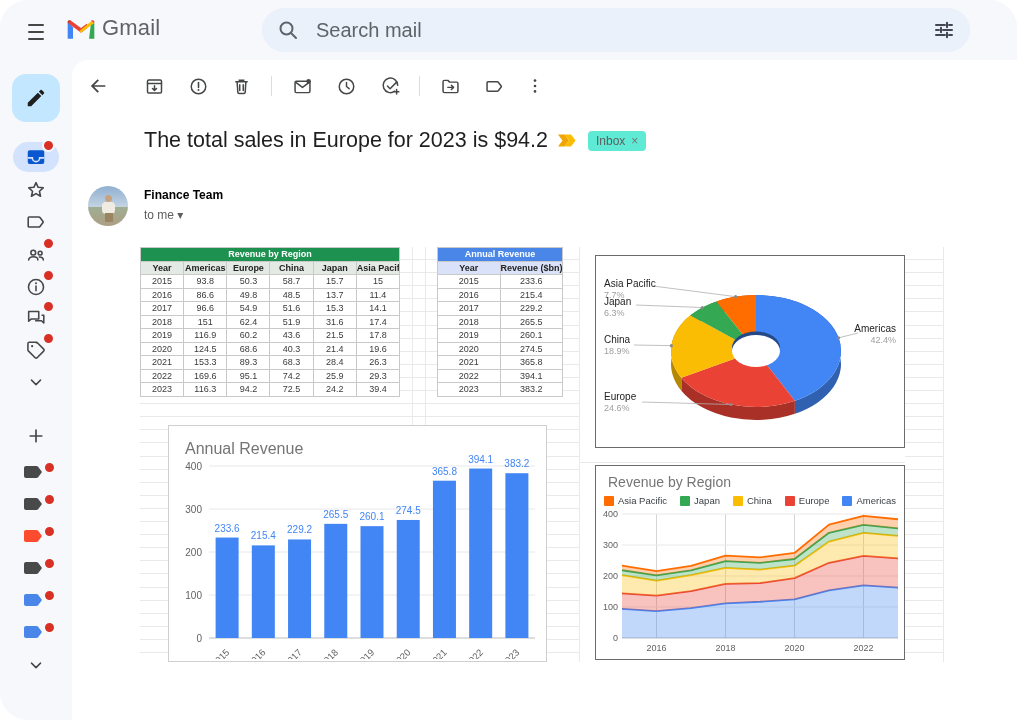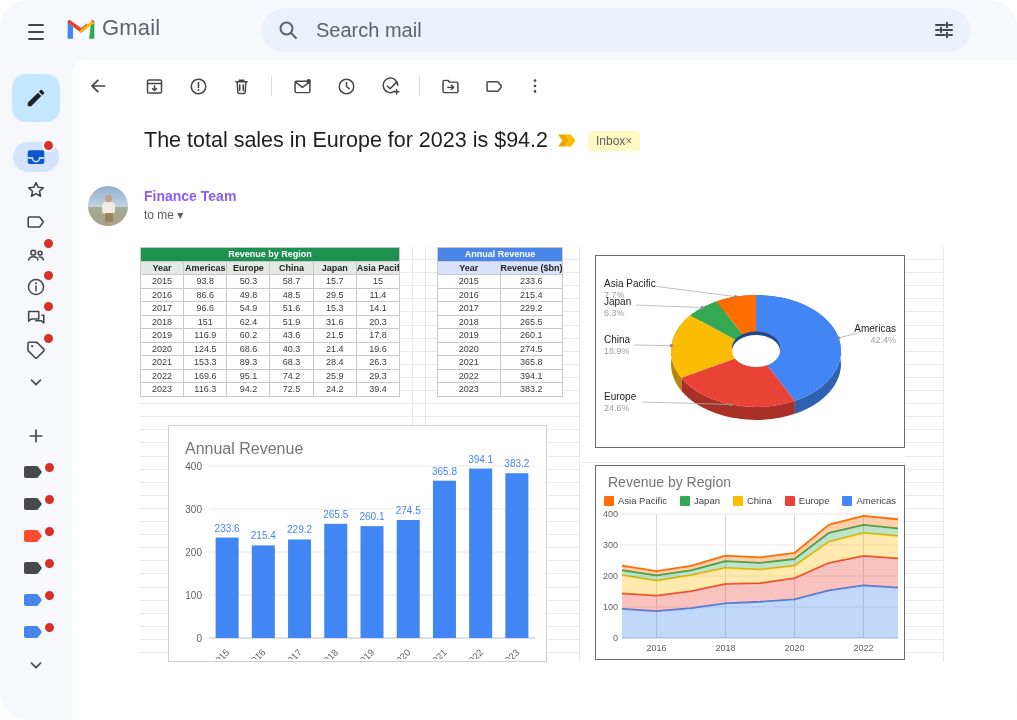--- a/index.html
+++ b/index.html
@@ -24,28 +24,28 @@
   .badge{position:absolute;top:-2px;right:-3px;width:9px;height:9px;border-radius:50%;border:2px solid #f6f8fc;}
   .side-label{position:absolute;left:22px;width:28px;height:18px;cursor:pointer;}
   
   #card{left:72px;top:60px;width:945px;height:660px;background:#fff;border-radius:16px 0 0 0;}
   .tbtn{position:absolute;top:10px;width:32px;height:32px;display:flex;align-items:center;justify-content:center;border-radius:50%;cursor:pointer;}
   .tdivider{position:absolute;top:16px;width:1px;height:20px;background:#dadce0;}
   #toolbar{left:0px;top:0px;width:945px;height:52px;}
   
   #subject-row{left:72px;top:68px;display:flex;align-items:center;gap:10px;}
   #subject{font-size:21.5px;color:#1f1f1f;}
-  .chip{display:flex;align-items:flex-start;background:#fef9c3;border-radius:4px;padding:3px 8px;font-size:12px;color:#5e5e5e;cursor:pointer;}
+  .chip{display:flex;align-items:flex-start;gap:6px;background:#5eead4;border-radius:4px;padding:3px 8px;font-size:12px;color:#5e5e5e;cursor:pointer;}
   .chip .x{font-size:12px;color:#777;cursor:pointer;}
   
   #avatar{left:16px;top:126px;width:40px;height:40px;border-radius:50%;overflow:hidden;background:linear-gradient(180deg,#8fb0d0 0%,#c3d3e2 52%,#9fae93 52%,#ad9f85 100%);}
   .av-head{position:absolute;left:17px;top:9px;width:7px;height:7px;border-radius:50%;background:#c8a182;}
   .av-body{position:absolute;left:14px;top:16px;width:13px;height:12px;border-radius:4px;background:#f0ece1;}
   .av-legs{position:absolute;left:16.5px;top:27px;width:8px;height:9px;background:#9a8560;}
-  #sender-name{left:72px;top:128px;font-size:14px;font-weight:bold;color:#8b5cf6;}
+  #sender-name{left:72px;top:128px;font-size:12px;font-weight:bold;color:#000000;}
   #to-me{left:72px;top:148px;font-size:12px;color:#5e5e5e;cursor:pointer;}
   
   .grid{position:absolute;background:repeating-linear-gradient(to bottom,transparent 0 12.1px,#e9e9e9 12.1px 13.1px);z-index:0;}
   .vline{position:absolute;width:1px;background:#e9e9e9;z-index:0;}
   
   .sheet{border-collapse:collapse;table-layout:fixed;background:#fff;font-size:9px;}
   .sheet td{border:1px solid #c9c9c9;text-align:center;padding:0;height:12.5px;line-height:12.5px;overflow:hidden;white-space:nowrap;}
   .sheet .tt{color:#fff;font-weight:bold;font-size:9px;}
   .sheet .th{font-weight:bold;color:#222;}
   .sheet .tc{color:#3a3a3a;}
@@ -346,38 +346,38 @@
               <td class="tc">50.3</td>
               <td class="tc">58.7</td>
               <td class="tc">15.7</td>
               <td class="tc">15</td>
             </tr>
             <tr>
               <td class="tc">2016</td>
               <td class="tc">86.6</td>
               <td class="tc">49.8</td>
               <td class="tc">48.5</td>
-              <td class="tc">29.5</td>
+              <td class="tc">13.7</td>
               <td class="tc">11.4</td>
             </tr>
             <tr>
               <td class="tc">2017</td>
               <td class="tc">96.6</td>
               <td class="tc">54.9</td>
               <td class="tc">51.6</td>
               <td class="tc">15.3</td>
               <td class="tc">14.1</td>
             </tr>
             <tr>
               <td class="tc">2018</td>
               <td class="tc">151</td>
               <td class="tc">62.4</td>
               <td class="tc">51.9</td>
               <td class="tc">31.6</td>
-              <td class="tc">20.3</td>
+              <td class="tc">17.4</td>
             </tr>
             <tr>
               <td class="tc">2019</td>
               <td class="tc">116.9</td>
               <td class="tc">60.2</td>
               <td class="tc">43.6</td>
               <td class="tc">21.5</td>
               <td class="tc">17.8</td>
             </tr>
             <tr>

